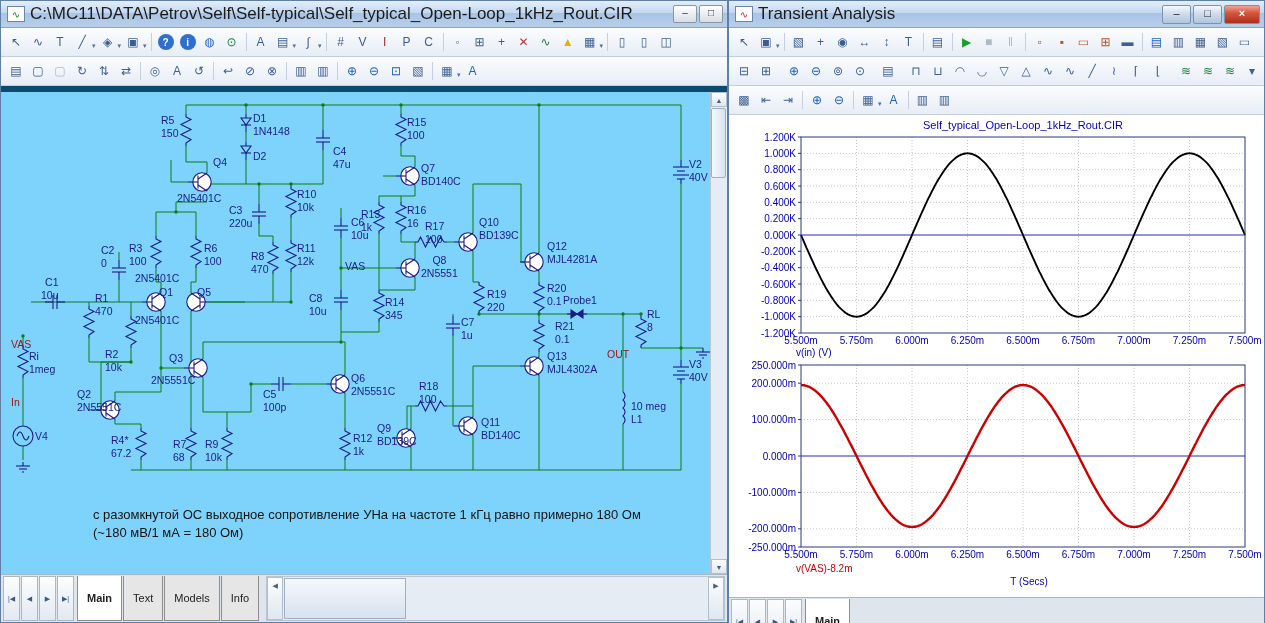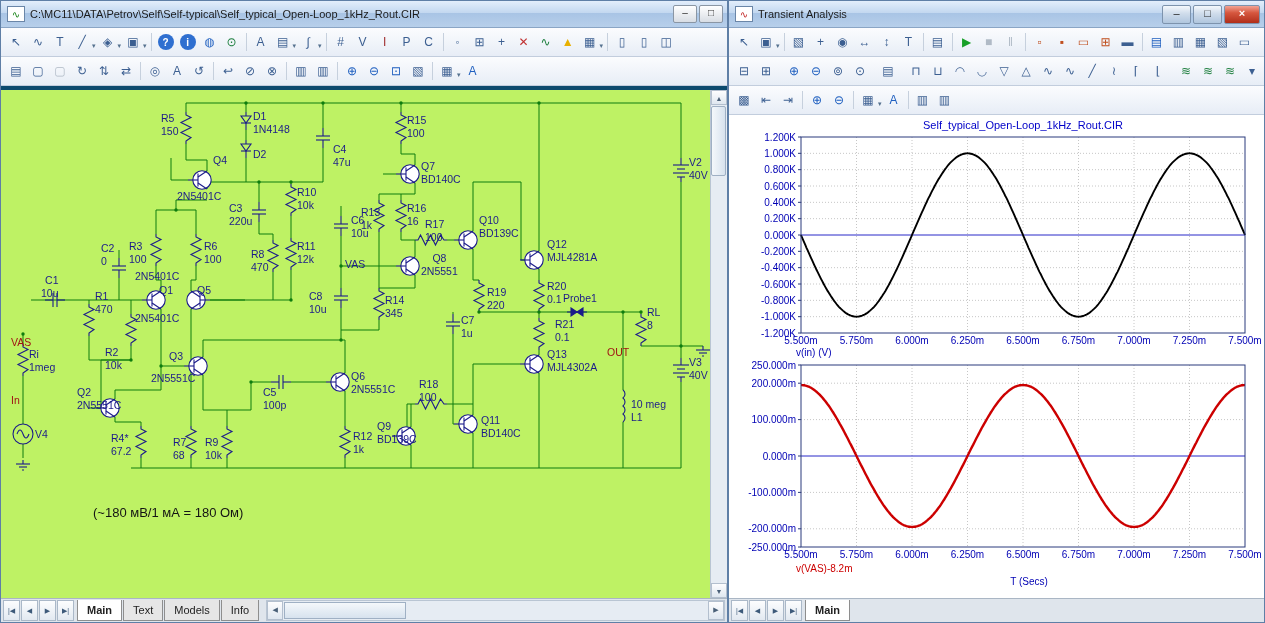--- a/index.html
+++ b/index.html
@@ -2,42 +2,42 @@
 <html><head>
 <meta charset="utf-8">
 <style>
   html,body{margin:0;padding:0}
   body{width:1265px;height:623px;background:#8ea4bc;font-family:"Liberation Sans",sans-serif;overflow:hidden;position:relative}
   .win{position:absolute;top:0;height:623px;display:flex;flex-direction:column;border:1px solid #5f7fa6;box-sizing:border-box;background:#eef2f8}
   .left-win{left:0;width:728px}
   .right-win{left:728px;width:537px}
   .titlebar{height:26px;flex:0 0 26px;display:flex;align-items:center;padding:0 4px;background:linear-gradient(180deg,#e3eefb,#c3d8f0 45%,#a8c4e5 46%,#b7cfea);border-bottom:1px solid #8aa5c5}
   .ticon{width:16px;height:14px;margin:0 5px 0 2px;border:1px solid #6a86a8;background:#fff;display:inline-flex;align-items:center;justify-content:center;font-size:10px;flex:0 0 16px}
-  .ttext{font-size:11px;color:#1c1c1c;white-space:nowrap;overflow:hidden;flex:1}
+  .ttext{font-size:17px;color:#1c1c1c;white-space:nowrap;overflow:hidden;flex:1}
   .tbtns{display:flex;gap:2px;margin-left:4px}
   .wbtn{width:22px;height:16px;background:linear-gradient(#ffffff,#d8dde4);border:1px solid #8a96a4;border-radius:2px;font-size:10px;line-height:14px;text-align:center;color:#333}
   .wbtn7{width:27px;height:17px;background:linear-gradient(#f4f8fc,#cfdceb 45%,#b0c6de);border:1px solid #7d93ad;border-radius:2px;font-size:11px;line-height:15px;text-align:center;color:#222}
   .close7{width:34px;background:linear-gradient(#f2a394,#d6573f 40%,#b02e1a);color:#fff;font-weight:bold;border-color:#7d93ad}
   .tb{flex:0 0 28px;display:flex;align-items:center;padding:0 4px;background:linear-gradient(#fbfcfe,#e7edf6);border-bottom:1px solid #c2cddd}
   .tbi{min-width:21px;height:20px;display:inline-flex;align-items:center;justify-content:center;font-size:12px;color:#3c5f91;border-radius:2px;margin:0 .5px}
   .tbi.dis{color:#b0bac6}
   .tbi.blue-round{background:#2f6fd0;color:#fff;border-radius:50%;min-width:16px;width:16px;height:16px;font-size:10px;font-weight:bold;margin:0 3px}
   .caret{font-size:7px;color:#55718f;margin:7px 1px 0 -1px}
   .sep{width:1px;height:18px;background:#c6d0dd;margin:0 3px}
-  .canvas{flex:1;position:relative;background:#bef264;border-top:4px solid #0c4a6e;overflow:hidden}
+  .canvas{flex:1;position:relative;background:#7dd3fc;border-top:6px solid #0c4a6e;overflow:hidden}
   .slabel{position:absolute;white-space:pre;font-size:10.5px;line-height:1.2;color:#1b1b8a}
   .slabel.red{color:#a01414}
   .caption{position:absolute;left:92px;top:414px;font-size:13px;color:#141414;line-height:1.4}
   .vscroll{position:absolute;right:0;top:0;bottom:0;width:16px;background:#e6ecf3;border-left:1px solid #b9c5d3}
   .sarr{display:block;width:16px;height:15px;font-size:7px;color:#4a6078;text-align:center;line-height:15px;background:linear-gradient(#fdfdfe,#dfe7f0);border:1px solid #b3bfce;box-sizing:border-box}
   .sarr.bottom{position:absolute;bottom:0;left:0}
   .vthumb{position:absolute;top:16px;left:0;width:15px;height:70px;background:linear-gradient(90deg,#f4f8fb,#d7e2ee);border:1px solid #9fb0c4;border-radius:2px;box-sizing:border-box}
   .tabbar{flex:0 0 21px;display:flex;align-items:stretch;background:#dfe5ec;border-top:1px solid #aab6c4;padding:1px 2px;gap:1px}
   .navbtn{width:17px;display:inline-flex;align-items:center;justify-content:center;font-size:7px;color:#3d5a7a;background:linear-gradient(#fcfdfe,#e2e9f1);border:1px solid #aab8c8;box-sizing:border-box}
-  .tab{display:inline-flex;align-items:center;padding:4px 9px;font-size:11px;color:#222;background:#e6e6e6;border:1px solid #8e8e8e;border-top:none}
+  .tab{display:inline-flex;align-items:center;padding:16px 9px;font-size:11px;color:#222;background:#e6e6e6;border:1px solid #8e8e8e;border-top:none}
   .tab.active{background:#fff;font-weight:bold}
   .hscroll{flex:1;margin-left:6px;display:flex;align-items:stretch;background:#e6ecf3;border:1px solid #b9c5d3}
   .hthumb{width:120px;background:linear-gradient(#f4f8fb,#d7e2ee);border:1px solid #9fb0c4;margin:1px}
   .plotarea{flex:1;background:#fff;position:relative}
   svg text{font-family:"Liberation Sans",sans-serif}
   .tick{font-size:10px;fill:#0000b4}
   .ptitle{font-size:11px;fill:#0000c8}
   .grid{stroke:#c6c6c6;stroke-dasharray:1,2}
   .zero{stroke:#2828c8}
   .pborder{fill:none;stroke:#2a3a7c}
@@ -356,20 +356,21 @@
         <div class="slabel" style="left: 110px; top: 342px;">R4*
 67.2</div>
         <div class="slabel" style="left: 172px; top: 346px;">R7
 68</div>
         <div class="slabel" style="left: 204px; top: 346px;">R9
 10k</div>
         <div class="slabel" style="left: 352px; top: 340px;">R12
 1k</div>
       </div>
     <div class="caption">
+      <div>с разомкнутой ОС выходное сопротивление УНа на частоте 1 кГц равно примерно 180 Ом</div>
       <div>(~180 мВ/1 мА = 180 Ом)</div>
     </div>
     <div class="vscroll">
       <span class="sarr">▲</span>
       <span class="vthumb"></span>
       <span class="sarr bottom">▼</span>
     </div>
   </div>
 
   <div class="tabbar">

